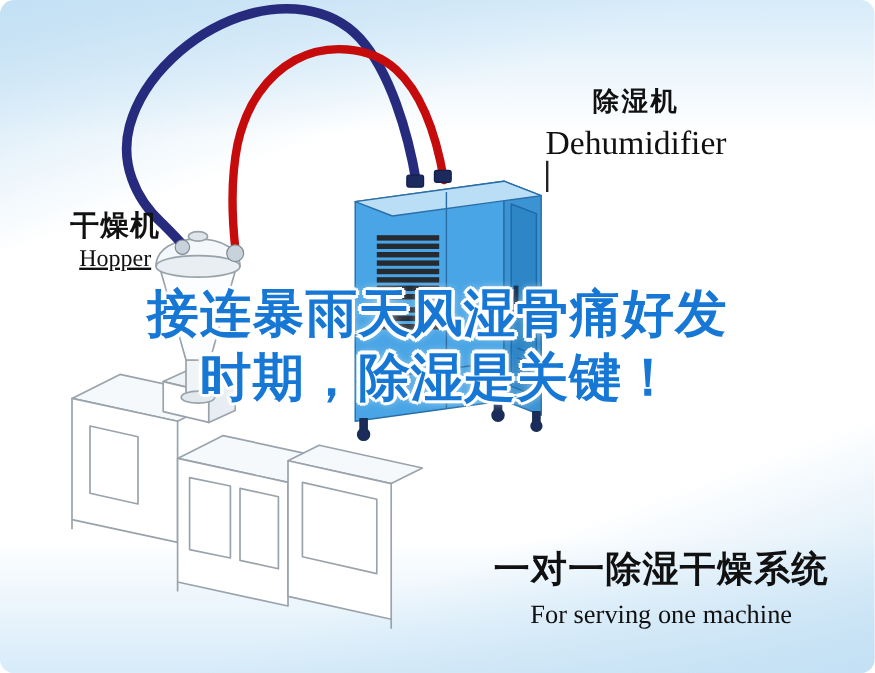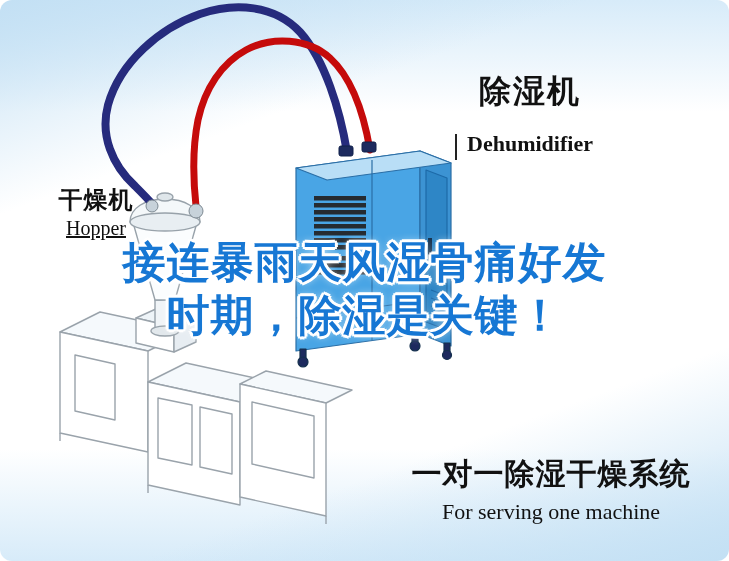--- a/index.html
+++ b/index.html
@@ -12,26 +12,26 @@
       linear-gradient(180deg,#d7ebf9 0%,#ffffff 20%,#ffffff 80%,#d7ebf9 100%);
   }
   .scene{position:absolute;left:0;top:0;z-index:1;}
   .txt{position:absolute;z-index:3;}
 
   .label-block{text-align:center;}
   .label-cn{font-weight:bold;color:#111;}
   .label-en{font-family:"Liberation Serif",serif;color:#111;}
 
   .dehu-label{left:440px;top:70px;width:180px;}
-  .dehu-label .label-cn{font-size:32px;letter-spacing:2px;}
-  .dehu-label .label-en{font-size:22px;margin-top:17px;font-weight:bold;}
+  .dehu-label .label-cn{font-size:22px;letter-spacing:2px;}
+  .dehu-label .label-en{font-size:28px;margin-top:4px;}
 
   .pointer-line{position:absolute;left:455px;top:134px;width:2px;height:26px;background:#222;z-index:3;}
 
-  .hopper-label{left:46px;top:172px;width:100px;margin-top:12px;}
+  .hopper-label{left:46px;top:172px;width:100px;}
   .hopper-label .label-cn{font-size:24px;letter-spacing:1px;}
   .hopper-label .label-en{font-size:20px;margin-top:1px;text-decoration:underline;}
 
   .headline{
     left:0;top:236px;width:729px;text-align:center;z-index:4;
     font-size:43px;font-weight:bold;line-height:53px;letter-spacing:1px;
     color:#1677d4;
     text-shadow:-2px -2px 0 #fff,2px -2px 0 #fff,-2px 2px 0 #fff,2px 2px 0 #fff,
                 0 -3px 0 #fff,0 3px 0 #fff,-3px 0 0 #fff,3px 0 0 #fff,0 0 8px rgba(255,255,255,.95);
   }

